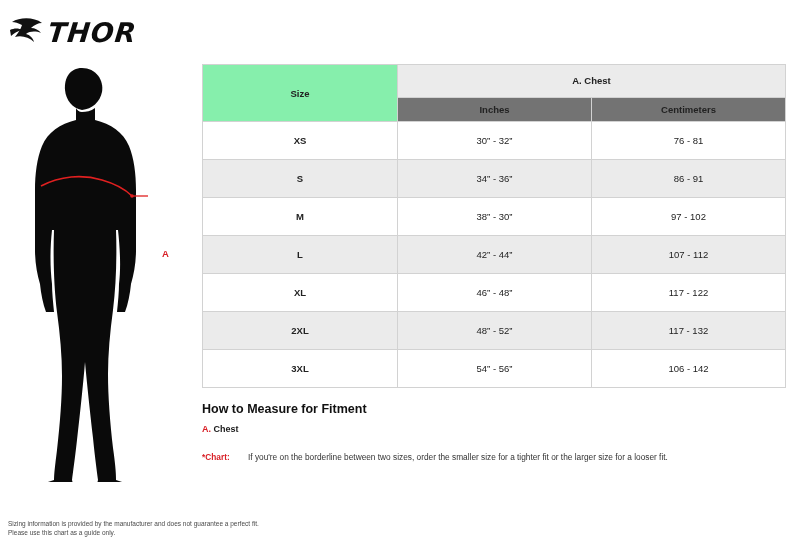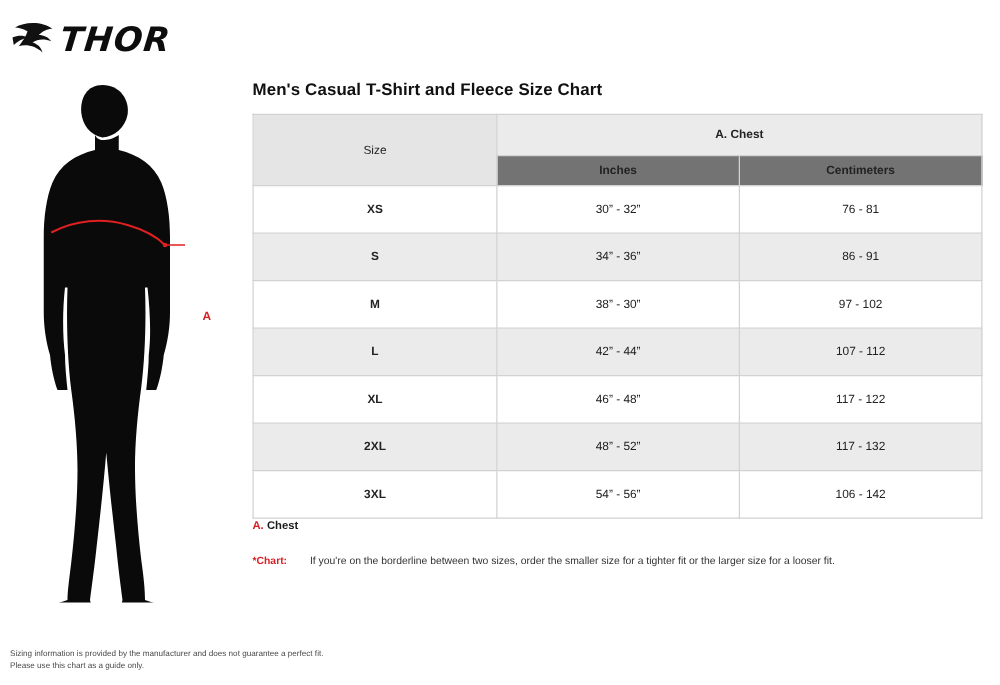--- a/index.html
+++ b/index.html
@@ -78,23 +78,23 @@
   table.size-chart th,
   table.size-chart td {
     border: 1px solid #d2d2d2;
     text-align: center;
     font-size: 9.5px;
     color: #222;
   }
   th.size-head {
     width: 192px;
     height: 54px;
-    font-weight: normal;
+    font-weight: bold;
     font-size: 10px;
-    background: #e5e5e5;
+    background: #86efac;
     vertical-align: middle;
   }
   th.group-head {
     height: 28px;
     background: #ebebeb;
     font-weight: bold;
     font-size: 10px;
   }
   th.unit-head {
     height: 20px;
@@ -204,21 +204,20 @@
 
     <path d="M31 124 C50 114, 72 112, 92 118 C106 122, 116 128, 122 134" stroke="#e02020" stroke-width="1.6" fill="none"></path>
     <path d="M122 134 L138 134" stroke="#e02020" stroke-width="1.3" fill="none"></path>
     <circle cx="122" cy="134" r="1.8" fill="#e02020"></circle>
   </svg>
   <div class="measure-label">A</div>
 </div>
 
 <div class="content">
 
-  <h1 class="title">Men's Casual T-Shirt and Fleece Size Chart</h1>
 
   <table class="size-chart">
     <thead>
       <tr>
         <th class="size-head" rowspan="2">Size</th>
         <th class="group-head" colspan="2">A. Chest</th>
       </tr>
       <tr>
         <th class="unit-head">Inches</th>
         <th class="unit-head">Centimeters</th>
@@ -256,20 +255,21 @@
         <td>117 - 132</td>
       </tr>
       <tr class="even">
         <td class="size-cell">3XL</td>
         <td>54” - 56”</td>
         <td>106 - 142</td>
       </tr>
     </tbody>
   </table>
 
+  <h2 class="howto">How to Measure for Fitment</h2>
 
   <div>
     <p class="measure-title">
       <span>A.</span>
       <span class="dark">Chest</span>
     </p>
   </div>
 
   <div class="note">
     <span class="note-label">*Chart:</span>

